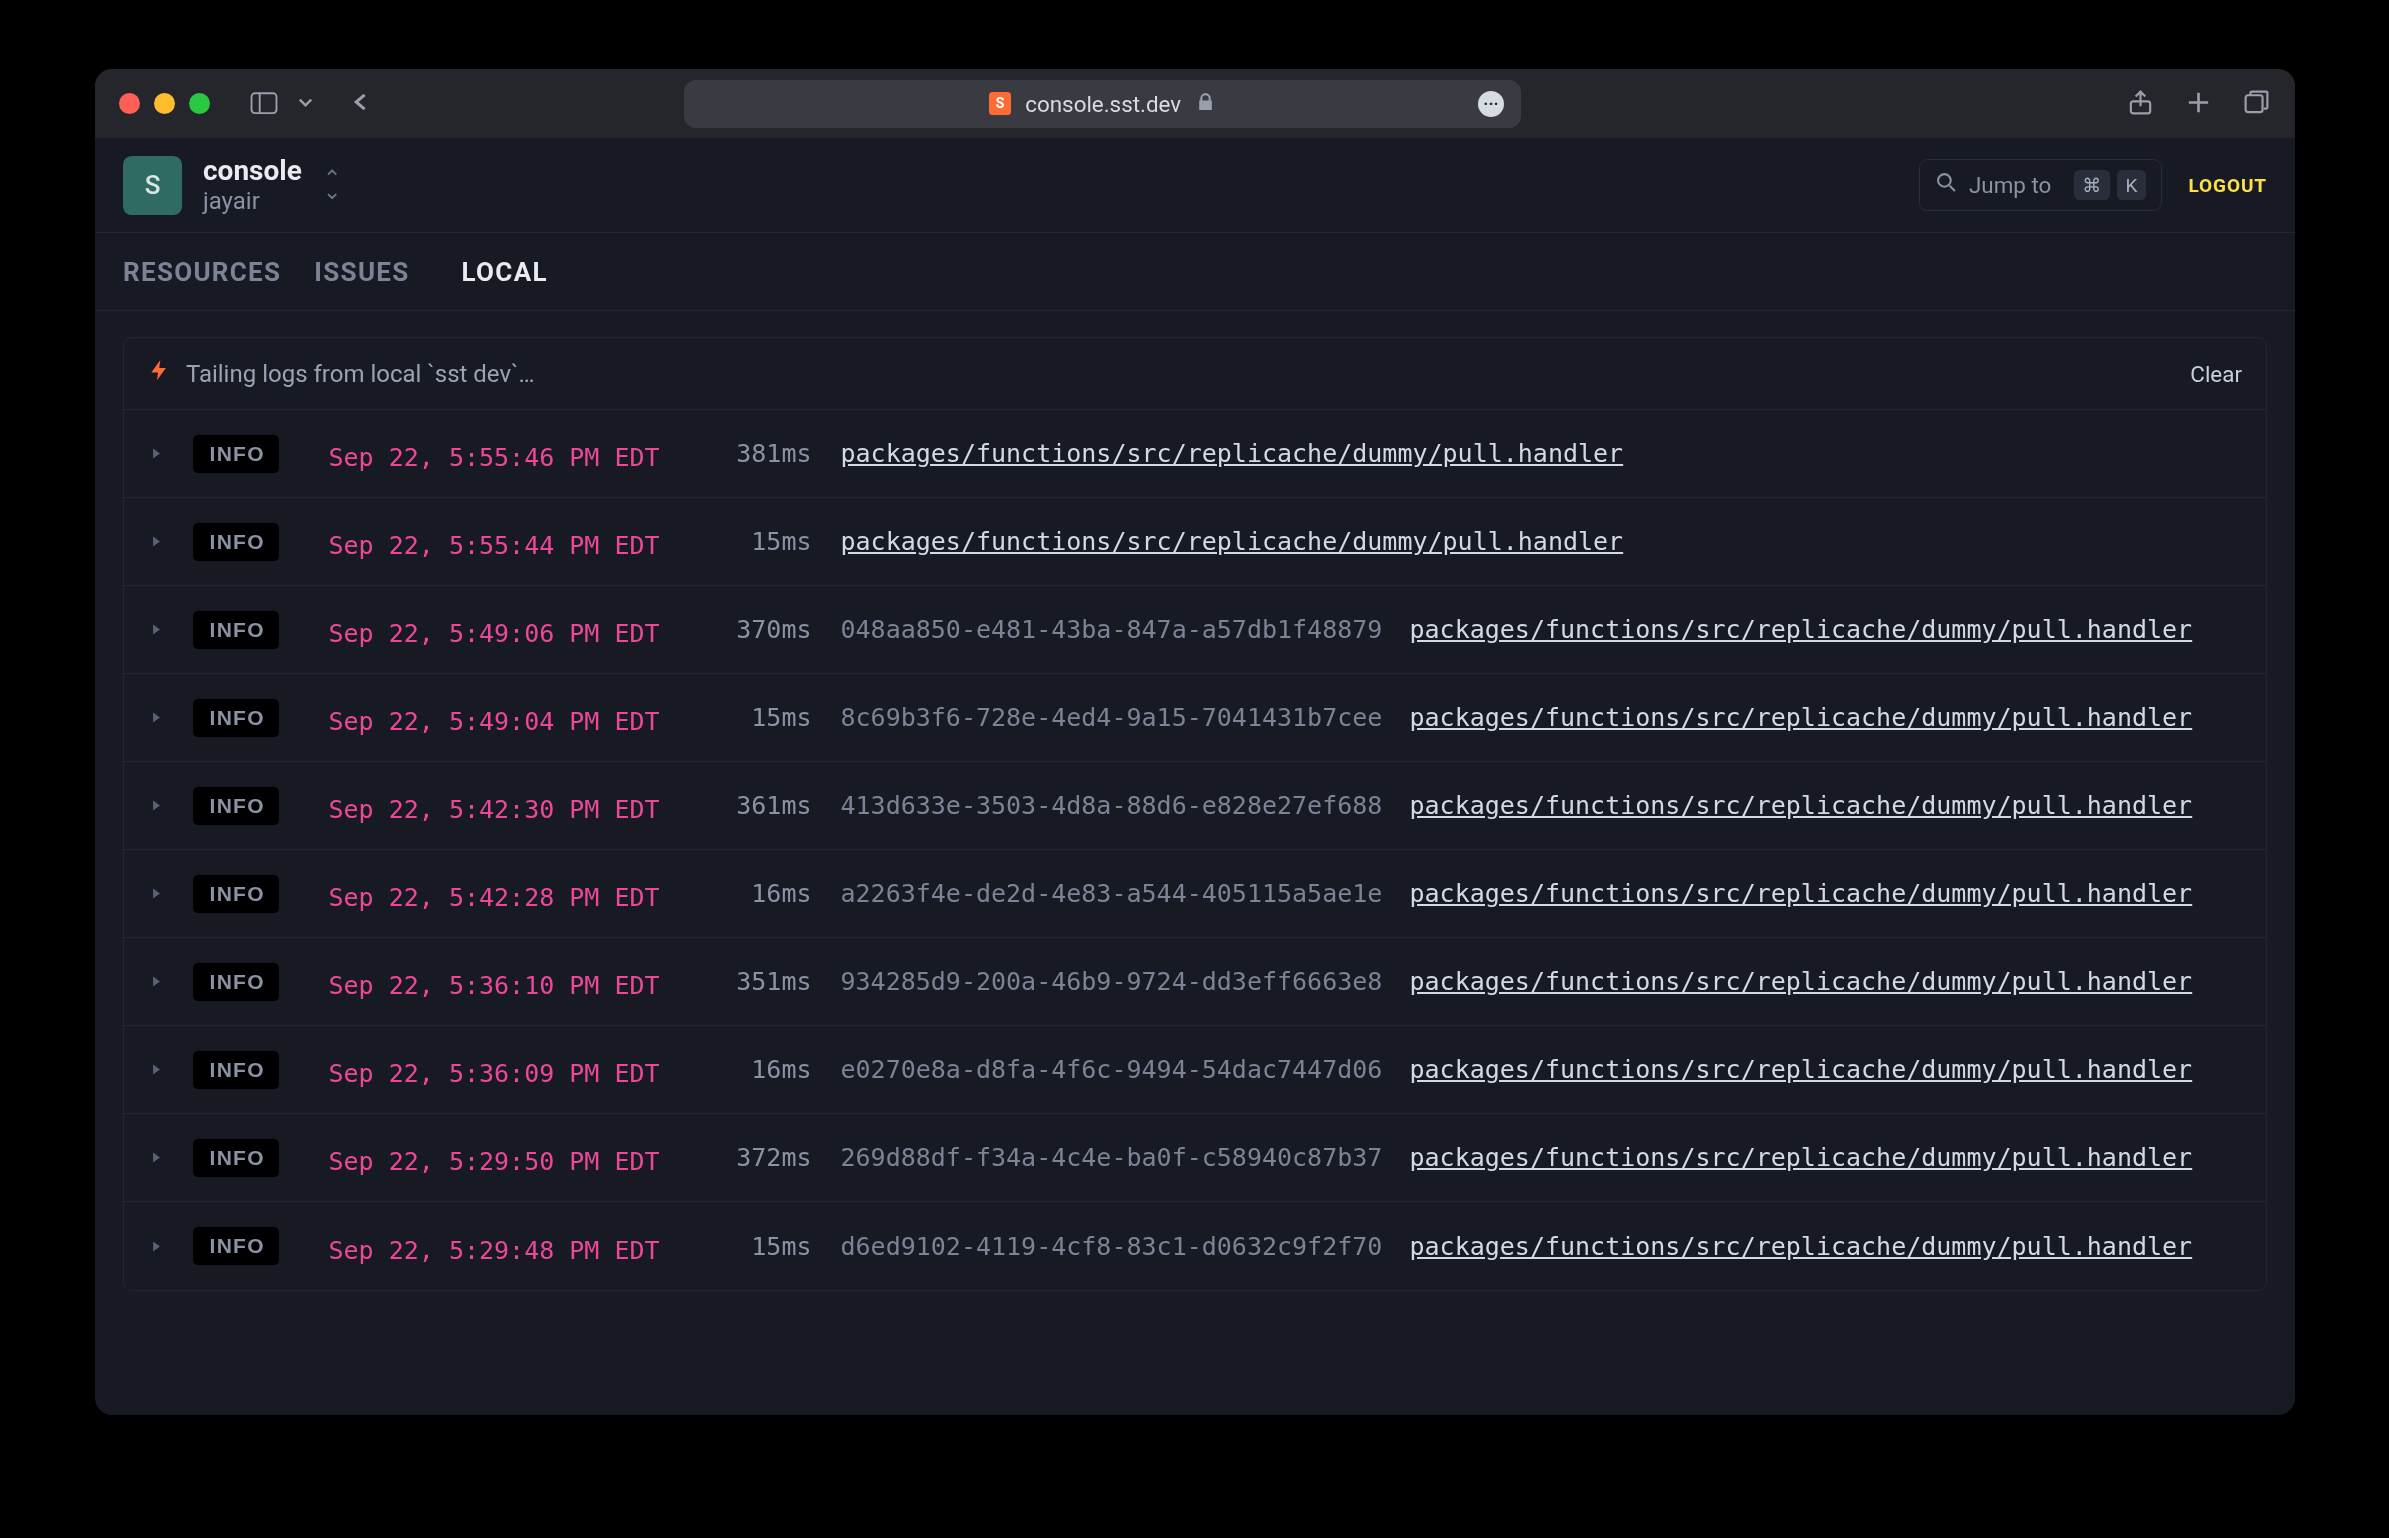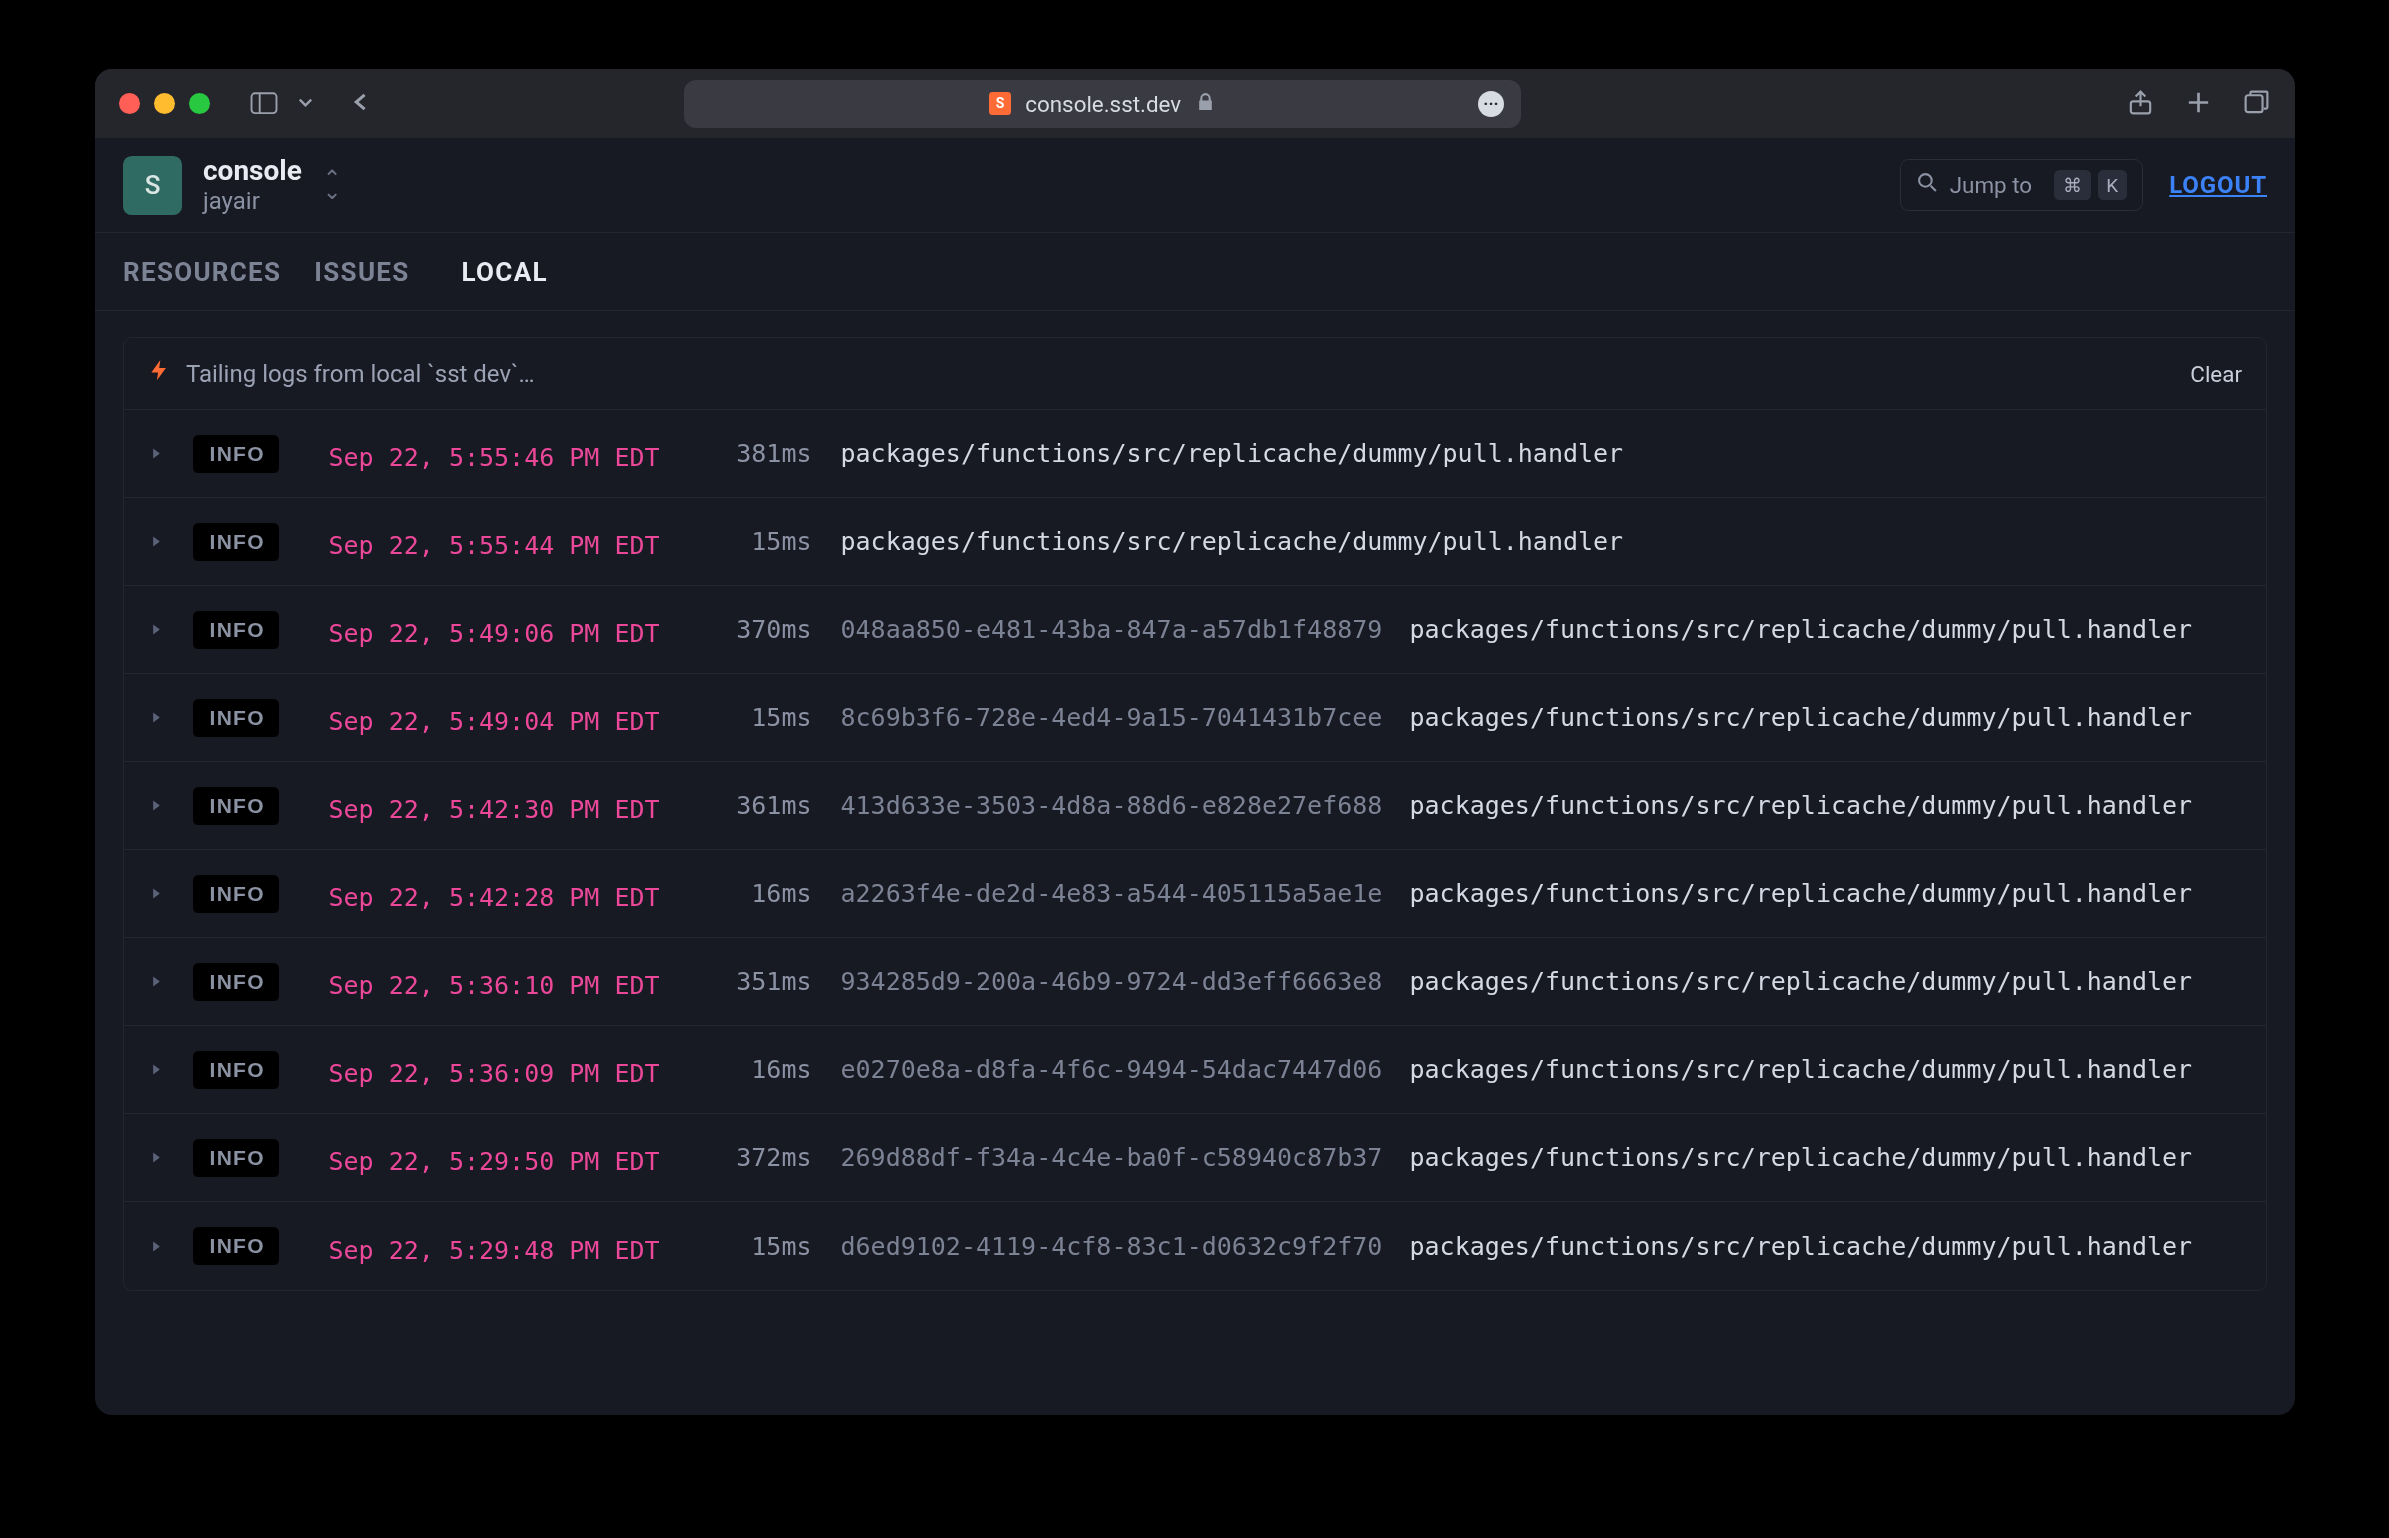--- a/index.html
+++ b/index.html
@@ -100,21 +100,21 @@
     border:0.9px solid #2a2d3a; border-radius:8.6px;
     padding: 10.4px 15.5px;
     color:#8b92a3; font-size:22.4px;
   }
   .kbd-group { display:flex; gap:7px; margin-left:10.4px; }
   .kbd {
     background:#2a2d3a; border-radius:5.2px;
     padding: 3.5px 8.6px; font-size:19px; color:#a7aebf;
     min-width: 28px; text-align:center;
   }
-  .logout-link { color:#3b82f6; font-size:24px; font-weight:700; letter-spacing:0.9px;text-decoration:underline; }
+  .logout-link { color:#fde047; font-size:19px; font-weight:700; letter-spacing:0.9px; }
 
   
   .tabs-bar {
     height: 78px; border-bottom: 0.9px solid #24262f;
     display:flex; align-items:center; gap:33px;
     padding: 0 28px;
   }
   .tab-item {
     color:#7c8394; font-size:26px; font-weight:700;
     letter-spacing:1.3px;
@@ -156,21 +156,21 @@
     background:#000000; color:#8b92a3;
     border-radius:5.2px; padding:7px 17px;
     font-size:21px; font-weight:700; letter-spacing:1.3px;
     font-family: -apple-system, sans-serif;
     width: 86px; text-align:center;
     margin-right: 50px;
   }
   .ts-col { color:#ec4899; width: 371px; margin-top: 8px; }
   .dur-col { color:#8b92a3; width: 112px; text-align:right; margin-right: 29px; }
   .id-col  { color:#7c8394; width: 569px; }
-  .path-col{ color:#d4d9e4; flex:1; overflow:hidden; white-space:nowrap; }
+  .path-col{ color:#d4d9e4; flex:1; overflow:hidden; white-space:nowrap;text-decoration:underline; }
 </style>
 </head>
 <body>
 
 <div class="window">
 
   <div class="chrome">
     <div class="traffic-lights">
       <div class="tl red"></div>
       <div class="tl yellow"></div>

